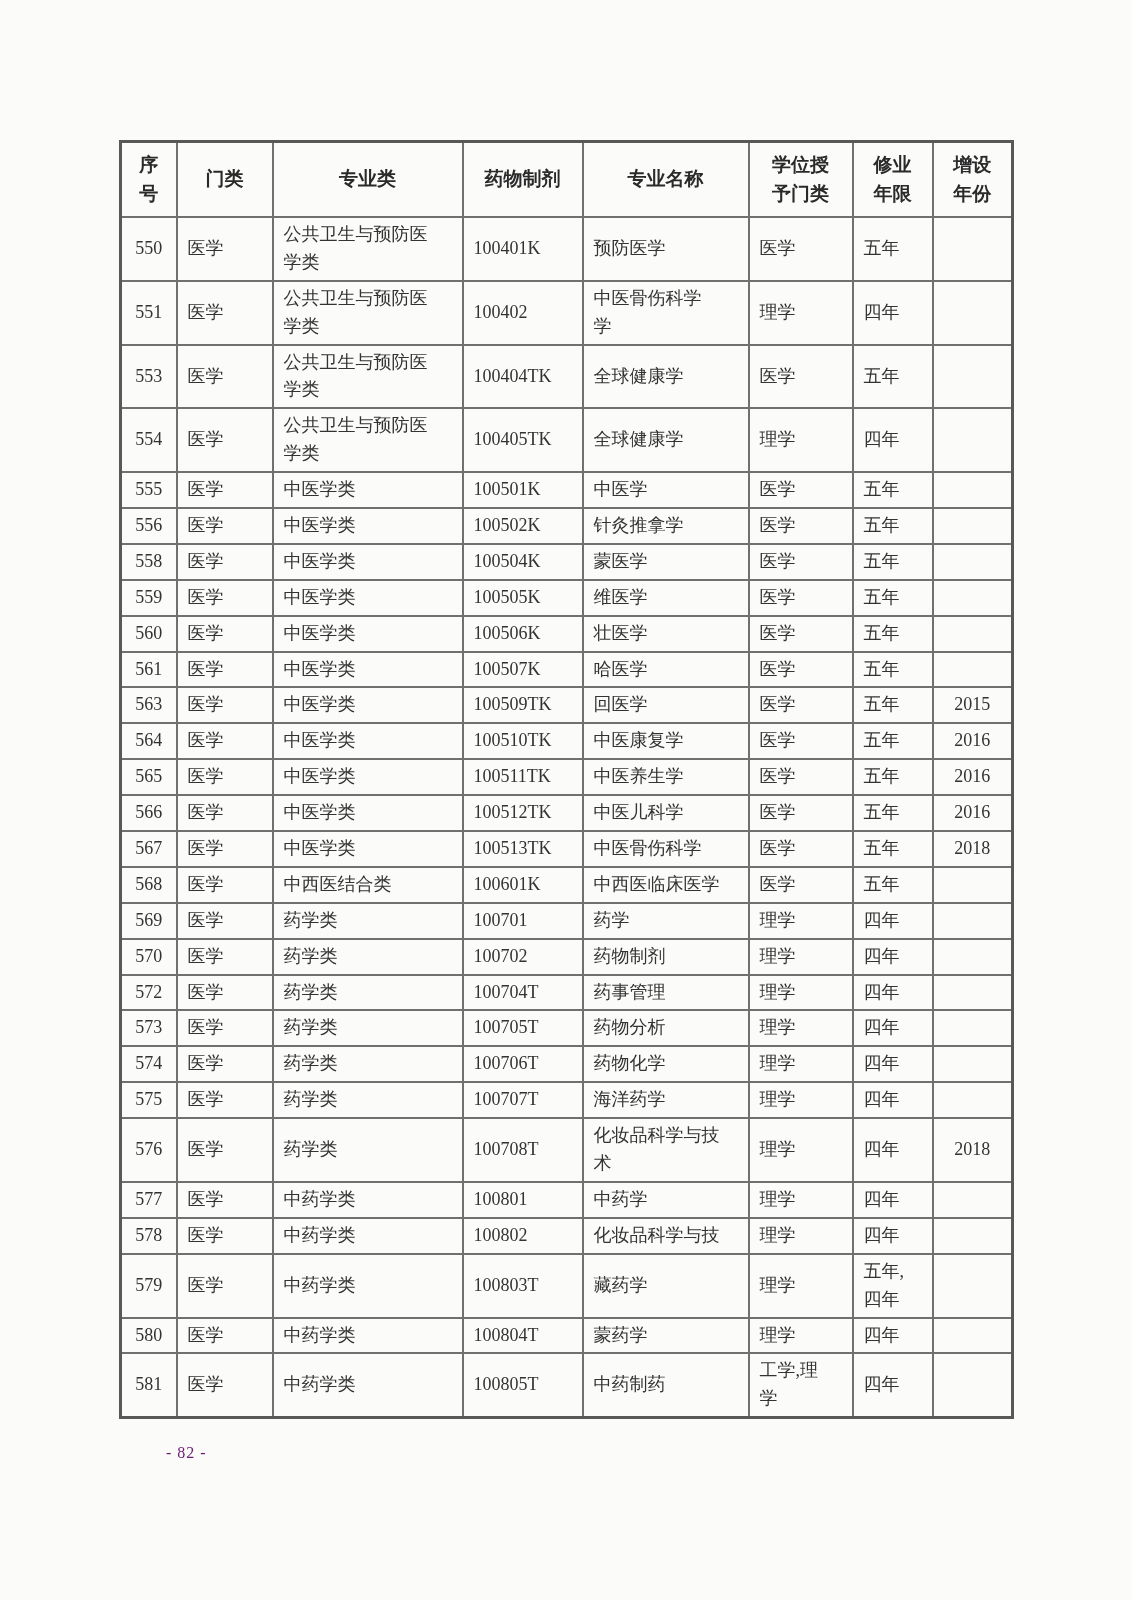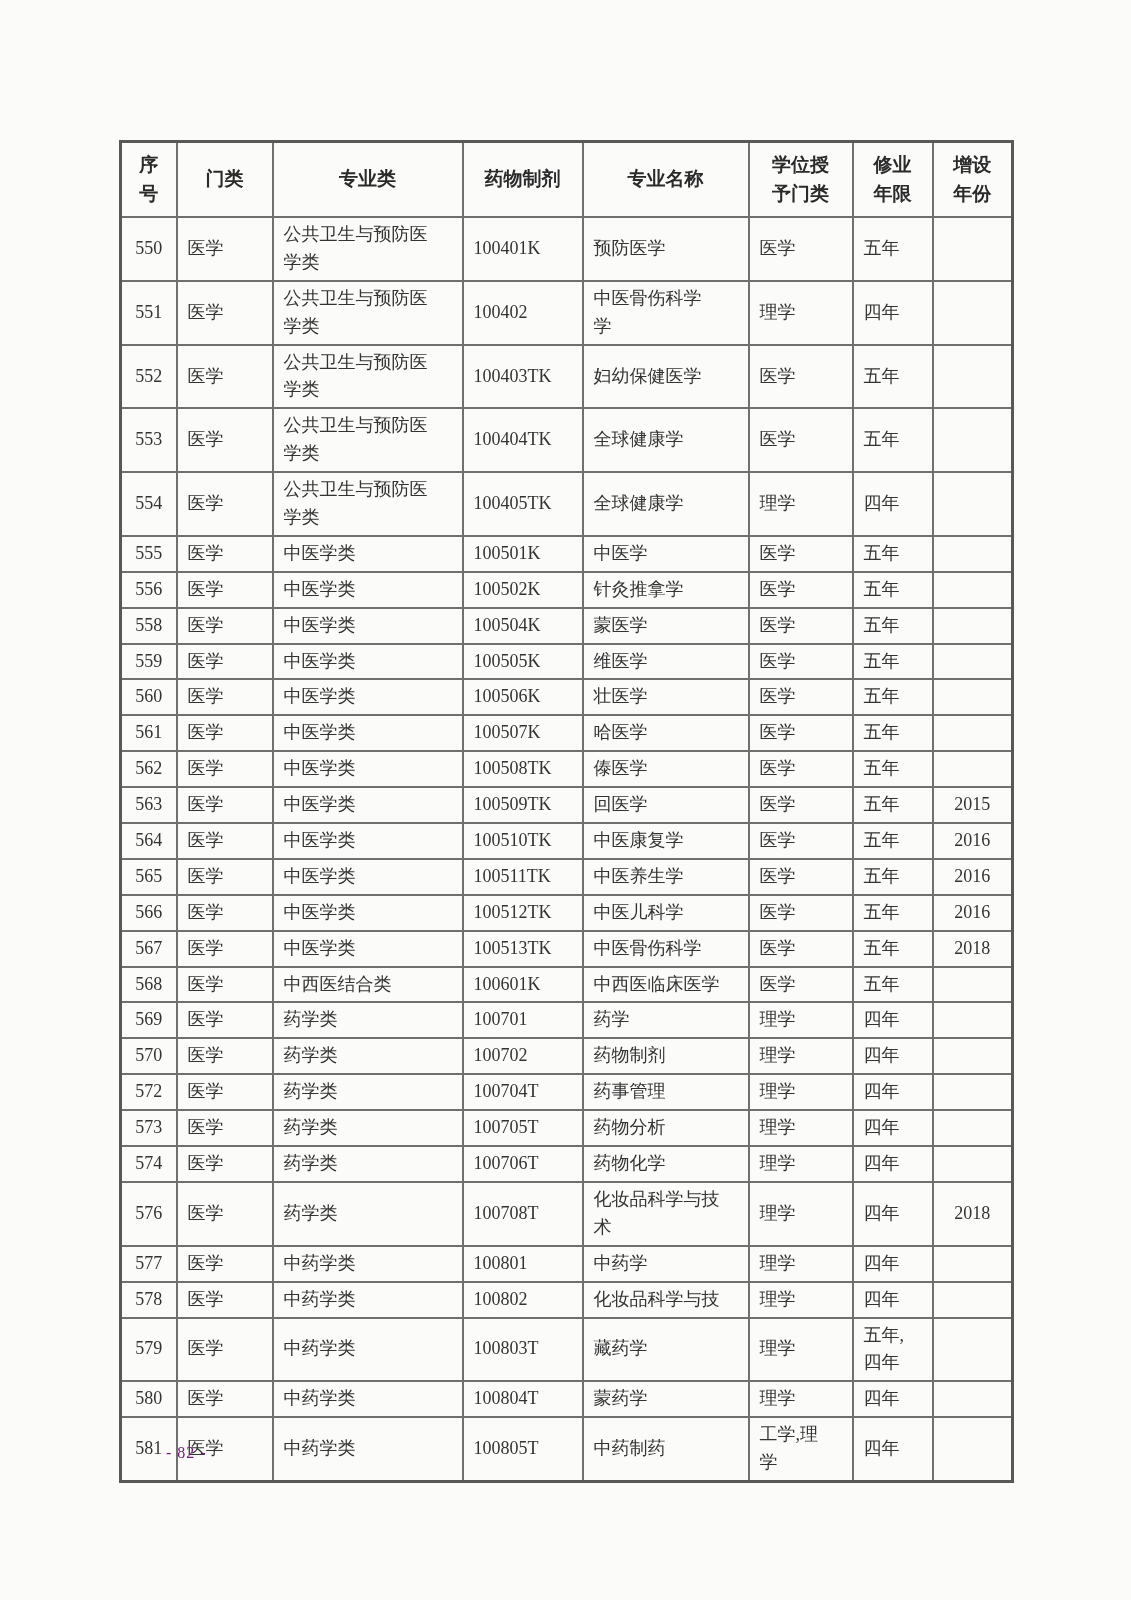--- a/index.html
+++ b/index.html
@@ -112,31 +112,20 @@
           <td class="col-major_class">公共卫生与预防医
 学类</td>
           <td class="col-code">100402</td>
           <td class="col-name">中医骨伤科学
 学</td>
           <td class="col-degree">理学</td>
           <td class="col-years">四年</td>
           <td class="col-year_added"></td>
         </tr>
         <tr>
-          <td class="col-no">552</td>
-          <td class="col-category">医学</td>
-          <td class="col-major_class">公共卫生与预防医
-学类</td>
-          <td class="col-code">100403TK</td>
-          <td class="col-name">妇幼保健医学</td>
-          <td class="col-degree">医学</td>
-          <td class="col-years">五年</td>
-          <td class="col-year_added"></td>
-        </tr>
-        <tr>
           <td class="col-no">553</td>
           <td class="col-category">医学</td>
           <td class="col-major_class">公共卫生与预防医
 学类</td>
           <td class="col-code">100404TK</td>
           <td class="col-name">全球健康学</td>
           <td class="col-degree">医学</td>
           <td class="col-years">五年</td>
           <td class="col-year_added"></td>
         </tr>
@@ -205,30 +194,20 @@
           <td class="col-no">561</td>
           <td class="col-category">医学</td>
           <td class="col-major_class">中医学类</td>
           <td class="col-code">100507K</td>
           <td class="col-name">哈医学</td>
           <td class="col-degree">医学</td>
           <td class="col-years">五年</td>
           <td class="col-year_added"></td>
         </tr>
         <tr>
-          <td class="col-no">562</td>
-          <td class="col-category">医学</td>
-          <td class="col-major_class">中医学类</td>
-          <td class="col-code">100508TK</td>
-          <td class="col-name">傣医学</td>
-          <td class="col-degree">医学</td>
-          <td class="col-years">五年</td>
-          <td class="col-year_added"></td>
-        </tr>
-        <tr>
           <td class="col-no">563</td>
           <td class="col-category">医学</td>
           <td class="col-major_class">中医学类</td>
           <td class="col-code">100509TK</td>
           <td class="col-name">回医学</td>
           <td class="col-degree">医学</td>
           <td class="col-years">五年</td>
           <td class="col-year_added">2015</td>
         </tr>
         <tr>
@@ -320,20 +299,30 @@
           <td class="col-degree">理学</td>
           <td class="col-years">四年</td>
           <td class="col-year_added"></td>
         </tr>
         <tr>
           <td class="col-no">574</td>
           <td class="col-category">医学</td>
           <td class="col-major_class">药学类</td>
           <td class="col-code">100706T</td>
           <td class="col-name">药物化学</td>
+          <td class="col-degree">理学</td>
+          <td class="col-years">四年</td>
+          <td class="col-year_added"></td>
+        </tr>
+        <tr>
+          <td class="col-no">575</td>
+          <td class="col-category">医学</td>
+          <td class="col-major_class">药学类</td>
+          <td class="col-code">100707T</td>
+          <td class="col-name">海洋药学</td>
           <td class="col-degree">理学</td>
           <td class="col-years">四年</td>
           <td class="col-year_added"></td>
         </tr>
         <tr>
           <td class="col-no">576</td>
           <td class="col-category">医学</td>
           <td class="col-major_class">药学类</td>
           <td class="col-code">100708T</td>
           <td class="col-name">化妆品科学与技

